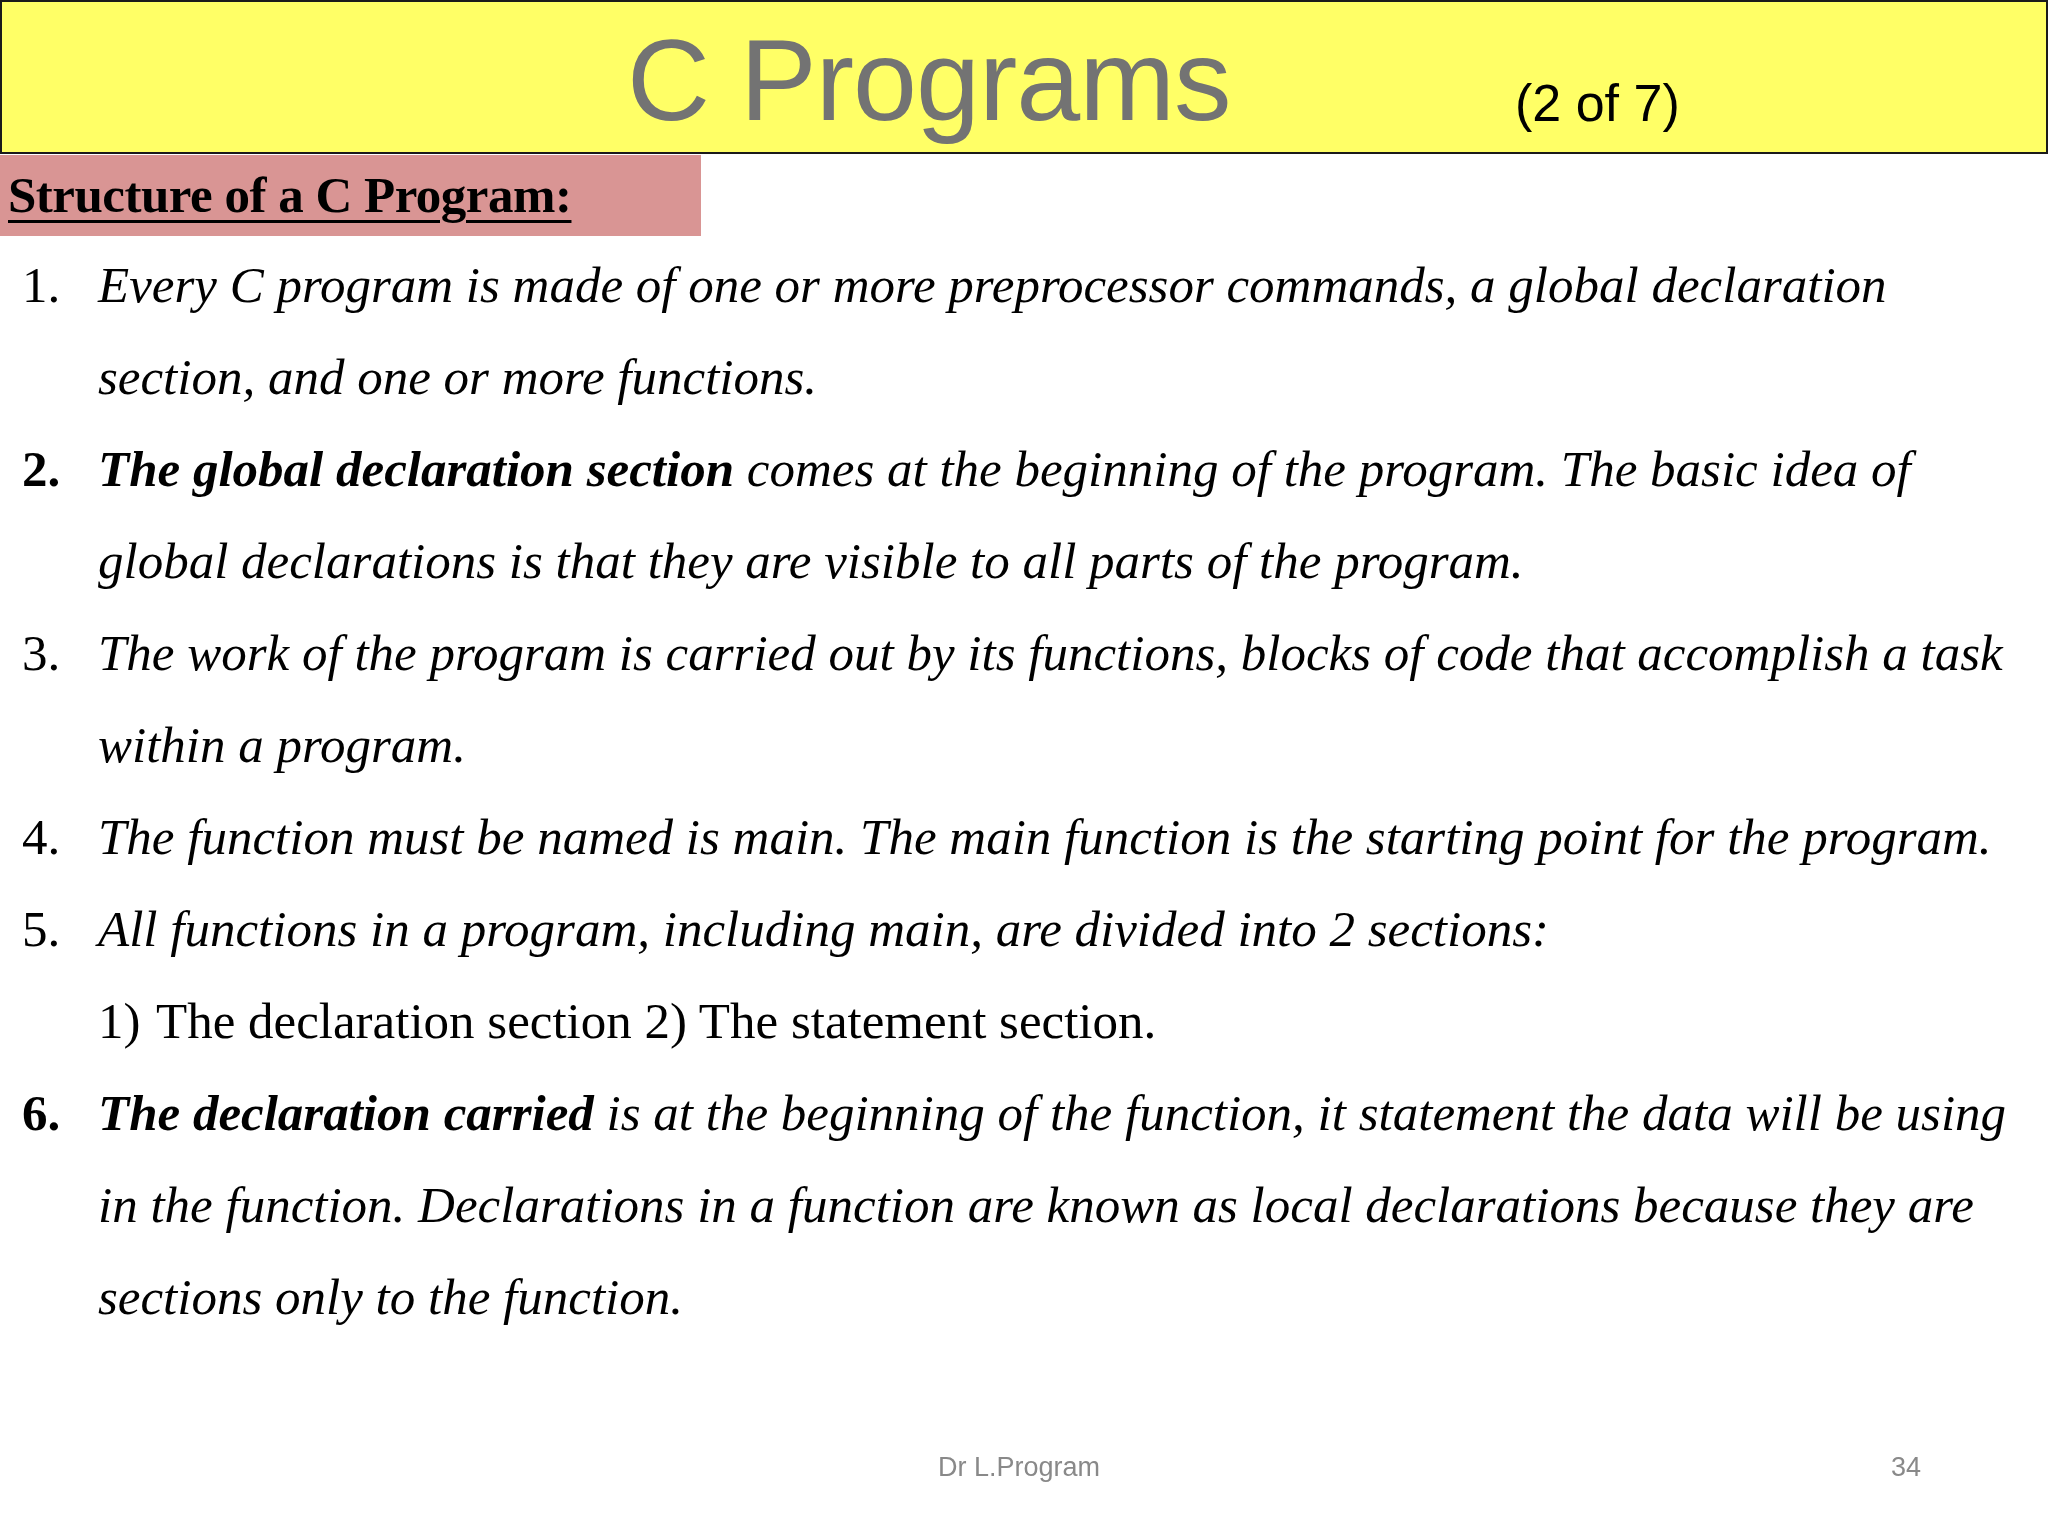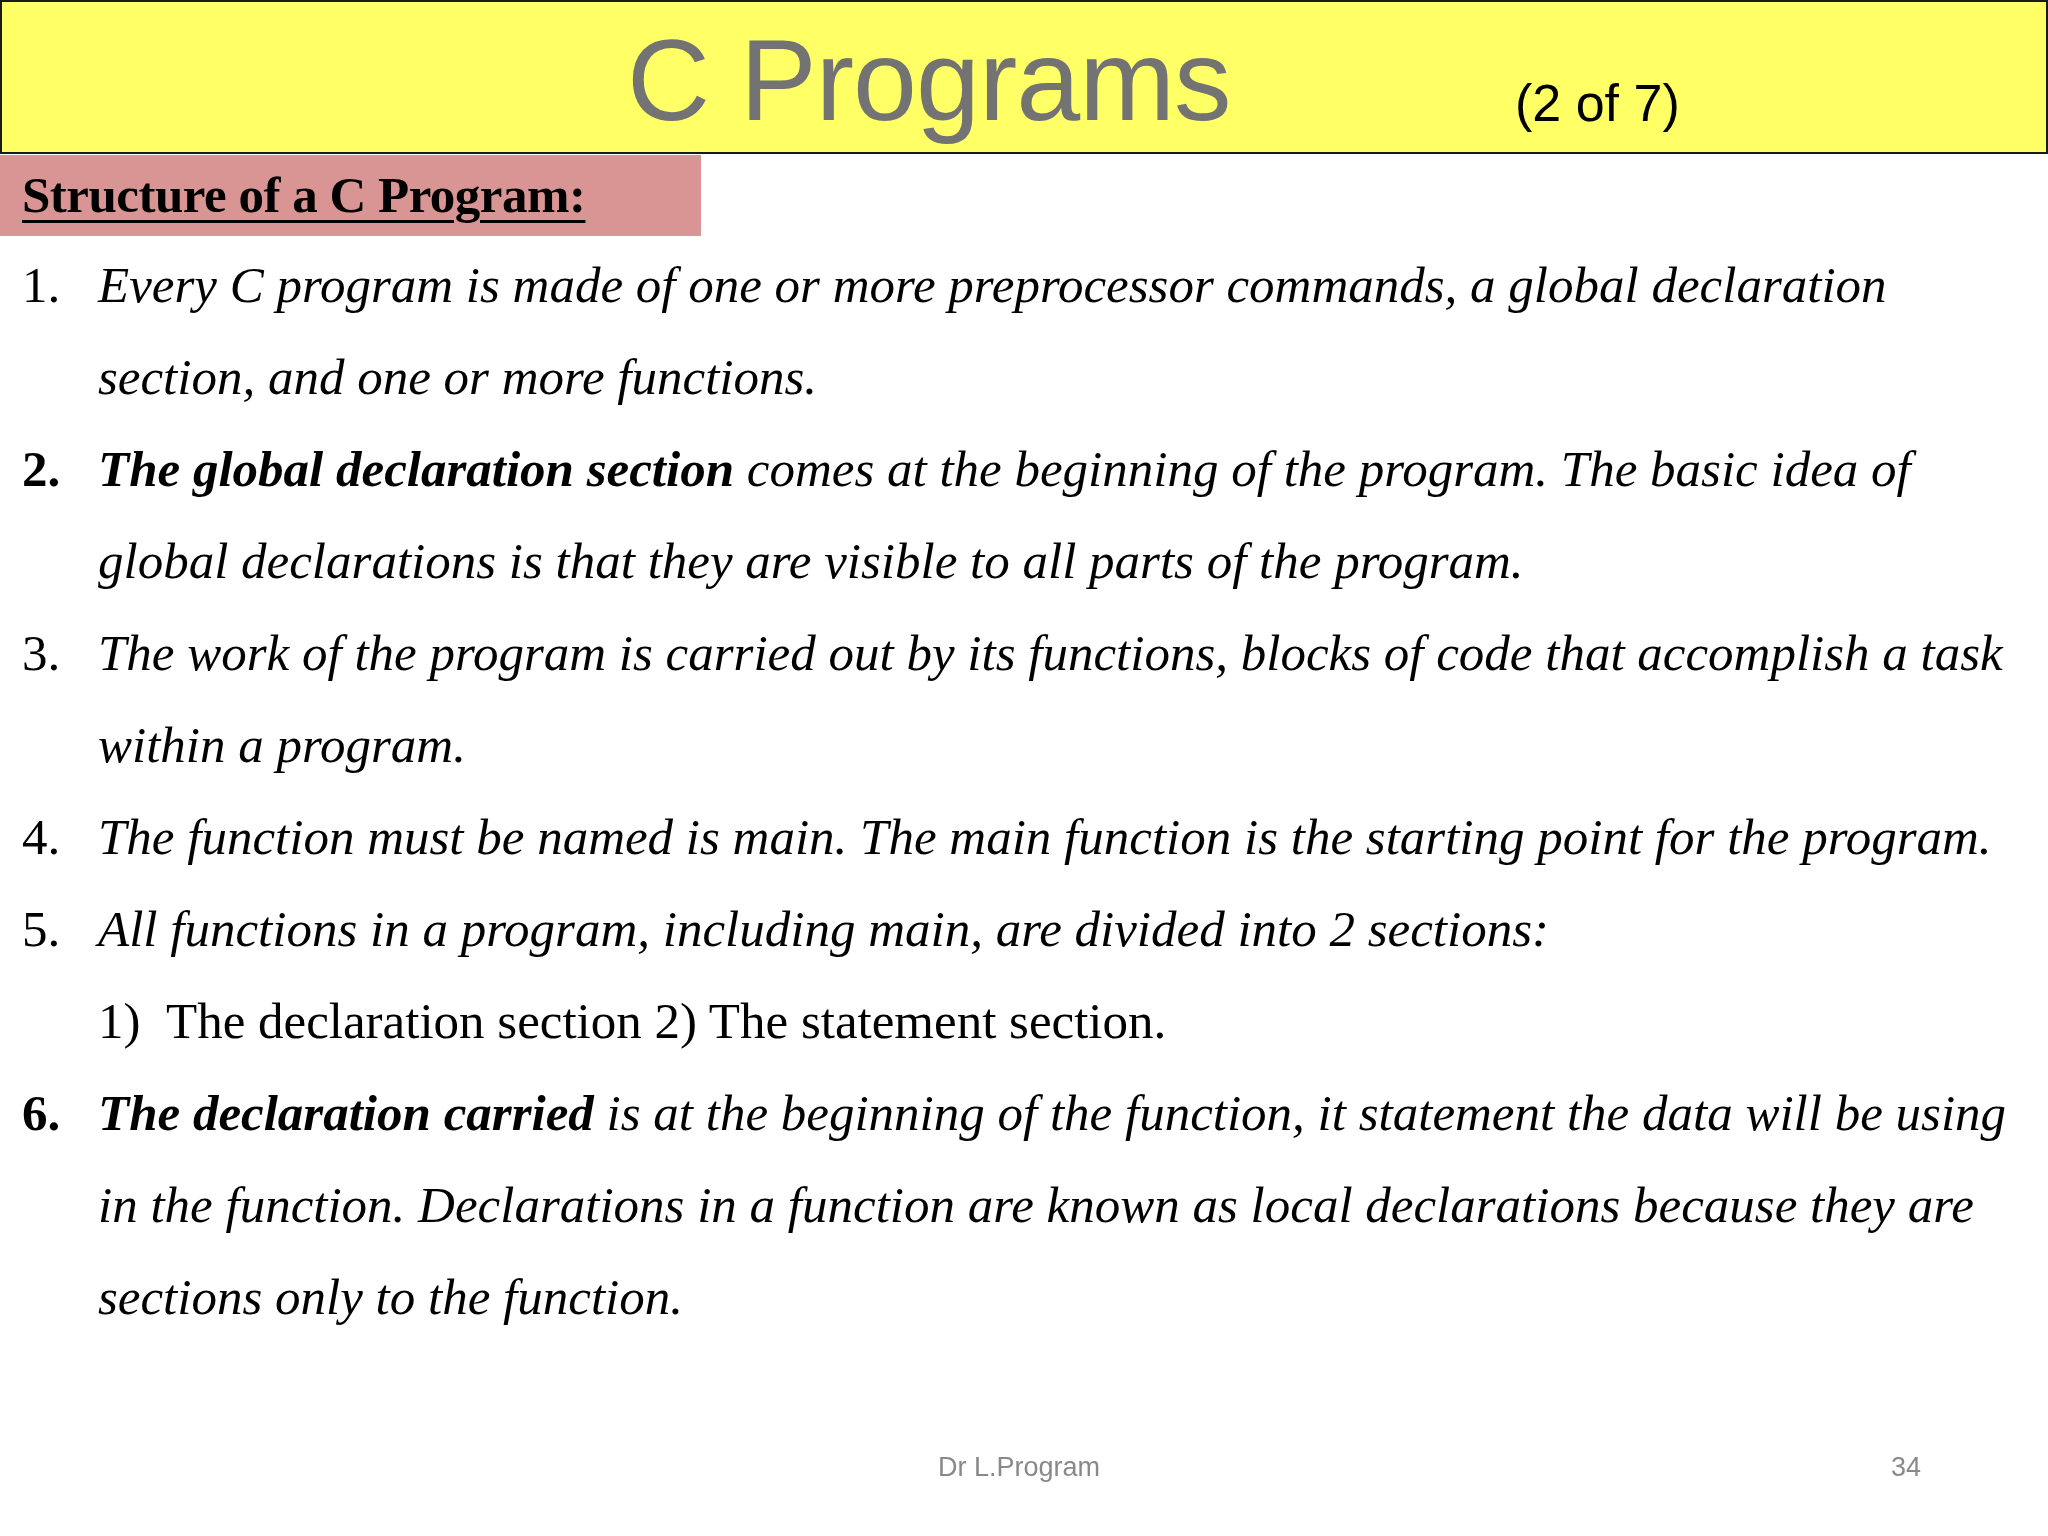--- a/index.html
+++ b/index.html
@@ -40,21 +40,21 @@
     white-space: nowrap;
   }
   .heading-box {
     position: absolute;
     left: 0; top: 155px;
     width: 701px; height: 81px;
     background: #D99594;
   }
   .heading-text {
     position: absolute;
-    left: 22px; top: 170px;
+    left: 8px; top: 170px;
     font-family: "Liberation Serif", serif;
     font-weight: bold;
     font-size: 51px;
     line-height: 51px;
     color: #000;
     white-space: nowrap;
     text-decoration: underline;
     text-decoration-thickness: 3px;
     text-underline-offset: 8px;
     letter-spacing: -0.5px;
@@ -71,21 +71,21 @@
     position: absolute;
     left: 22px;
   }
   .txt {
     position: absolute;
     left: 98px;
     font-style: italic;
   }
   .b { font-weight: bold; }
   .sub-num { position: absolute; left: 98px; }
-  .sub-txt { position: absolute; left: 166px; }
+  .sub-txt { position: absolute; left: 156px; }
   .footer {
     position: absolute;
     top: 1454px;
     font-family: "Liberation Sans", sans-serif;
     font-size: 27px;
     line-height: 27px;
     color: #898989;
     white-space: nowrap;
   }
 </style>

